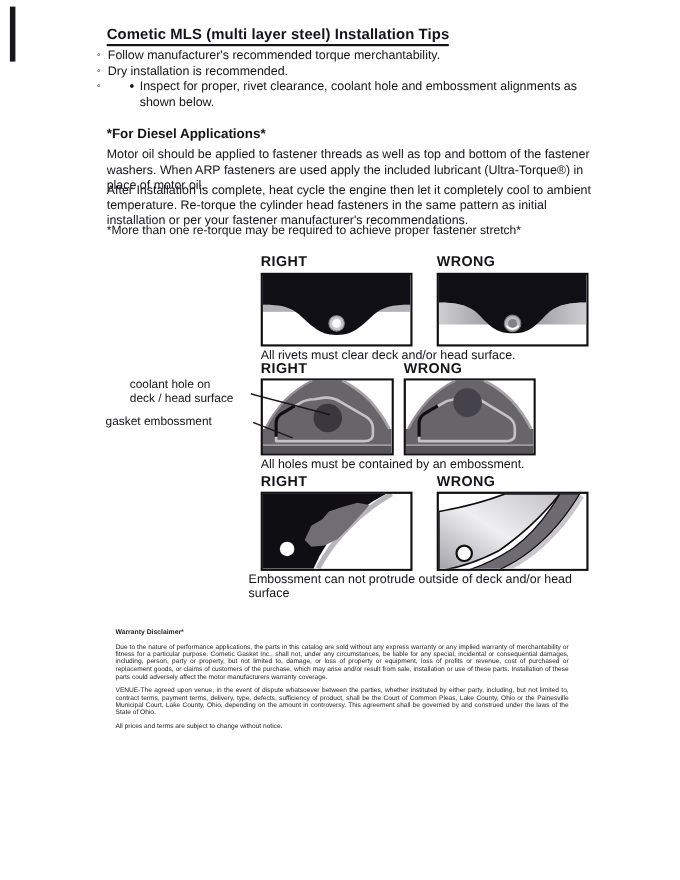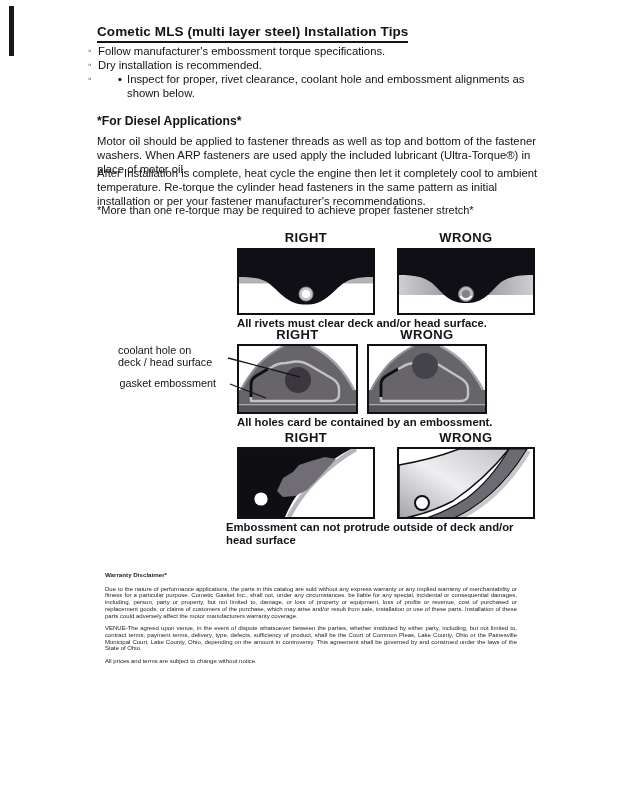--- a/index.html
+++ b/index.html
@@ -24,28 +24,28 @@
   .bullet-row .marker { position:absolute; left:0; top:0; font-size:10px; }
   .sub-row { position:relative; margin-left:30px; padding-left:9px; }
   .sub-row .marker { position:absolute; left:0; top:0; font-size:11px; }
 
   .diesel-heading { position:absolute; left:97px; top:114px; font-size:12.2px; font-weight:bold;text-align:center; }
   .para { position:absolute; left:97px; width:452px; font-size:11.3px; line-height:14px; }
   .para-1 { top:134px; }
   .para-2 { top:166px; }
   .note-line { position:absolute; left:97px; top:204px; width:452px; font-size:11px; }
 
-  .diag-header { position:absolute; font-size:13px; font-weight:bold; text-align:center; letter-spacing:.4px; }
+  .diag-header { position:absolute; font-size:13px; font-weight:bold; text-align:left; letter-spacing:.4px; }
   .diag-box { position:absolute; border:2px solid #101014; background:#fff; z-index:1; }
   .diag-box svg { display:block; }
-  .diag-caption { position:absolute; font-size:11.3px; font-weight:bold; line-height:13px; z-index:3; }
+  .diag-caption { position:absolute; font-size:11.3px; font-weight:normal; line-height:13px; z-index:3; }
 
   .row2-labels { position:absolute; left:118px; top:344px; width:108px; 
                  font-size:10.8px; line-height:12px; z-index:3; }
-  .row2-label-emboss { position:absolute; left:86px; top:377px; width:130px; text-align:right;
+  .row2-label-emboss { position:absolute; left:96px; top:377px; width:130px; 
                  font-size:10.8px; z-index:3; }
   .leader-overlay { position:absolute; left:140px; top:348px; width:170px; height:60px; z-index:4; }
 
   .legal { position:absolute; left:105px; top:572px; width:412px; font-size:6px; line-height:6.7px; color:#232327; }
   .legal h4 { font-size:6.2px; font-weight:bold; margin-bottom:7px; }
   .legal p { margin-bottom:6px; text-align:justify; }
   .legal p.no-justify { text-align:left; }
 
   .footer-code { position:absolute; left:372px; top:758px; font-size:10px; letter-spacing:.2px; }
 </style>
@@ -56,21 +56,21 @@
 
   <div class="corner-mark"></div>
 
   <div class="title-block">
     <span class="doc-title">Cometic MLS (multi layer steel) Installation Tips</span>
   </div>
 
   <div class="bullets">
     <div class="bullet-row">
       <span class="marker">◦</span>
-      <span>Follow manufacturer's embossment torque specifications.</span>
+      <span>Follow manufacturer's recommended torque merchantability.</span>
     </div>
     <div class="bullet-row">
       <span class="marker">◦</span>
       <span>Dry installation is recommended.</span>
     </div>
     <div class="bullet-row">
       <span class="marker">◦</span>
     </div>
     <div class="sub-row">
       <span class="marker">•</span>
@@ -156,21 +156,21 @@
       <path d="M116,0 H71 Q85,7 96,18 Q107,30 114,44 L116,44 Z" fill="#ffffff"></path>
       <path d="M45,0 Q31,7 20,18 Q9,30 2,44" stroke="#929096" stroke-width="2" fill="none"></path>
       <path d="M71,0 Q85,7 96,18 Q107,30 114,44" stroke="#a5a4a9" stroke-width="2.5" fill="none"></path>
       <rect y="59" width="116" height="7" fill="#56545a"></rect>
       <rect y="58" width="116" height="1.3" fill="#aaa9ae"></rect>
       <path d="M12,55 L12,39 Q12,33 17,30 L33,21 Q39,17 47,17 L56,15.5 Q64,15 71,19.5 L93,33 Q99,37 99,43 L99,49 Q99,55 91,55 L20,55 Q12,55 12,55 Z" stroke="#c3c2c7" stroke-width="2.4" fill="none" stroke-linejoin="round"></path>
       <path d="M12,51 L12,39 Q12,33 17,30 L29,23" stroke="#0e0d12" stroke-width="3" fill="none"></path>
       <circle cx="56" cy="20" r="13" fill="#44424a"></circle>
     </svg>
   </div>
-  <div class="diag-caption" style="left:237px; top:416px; width:320px;">All holes card be contained by an embossment.</div>
+  <div class="diag-caption" style="left:237px; top:416px; width:320px;">All holes must be contained by an embossment.</div>
 
   <div class="diag-header" style="left:237px; top:430px; width:138px;">RIGHT</div>
   <div class="diag-header" style="left:397px; top:430px; width:138px;">WRONG</div>
 
   <div class="diag-box" style="left:237px; top:447px; width:138px; height:72px;">
     <svg width="134" height="68" viewBox="0 0 134 68">
       <rect width="134" height="68" fill="#ffffff"></rect>
       <path d="M0,0 H112 Q92,10 74,27 Q56,44 46,68 L0,68 Z" fill="#0f0e13"></path>
       <path d="M117,0 Q96,12 78,30 Q60,48 50,68" stroke="#b6b5ba" stroke-width="4.5" fill="none"></path>
       <path d="M38,42 L44,29 L54,23 L60,16 L72,12 L86,8 L97,10 L88,20 L78,31 L68,41 L56,47 L44,48 Z" fill="#706e74"></path>

